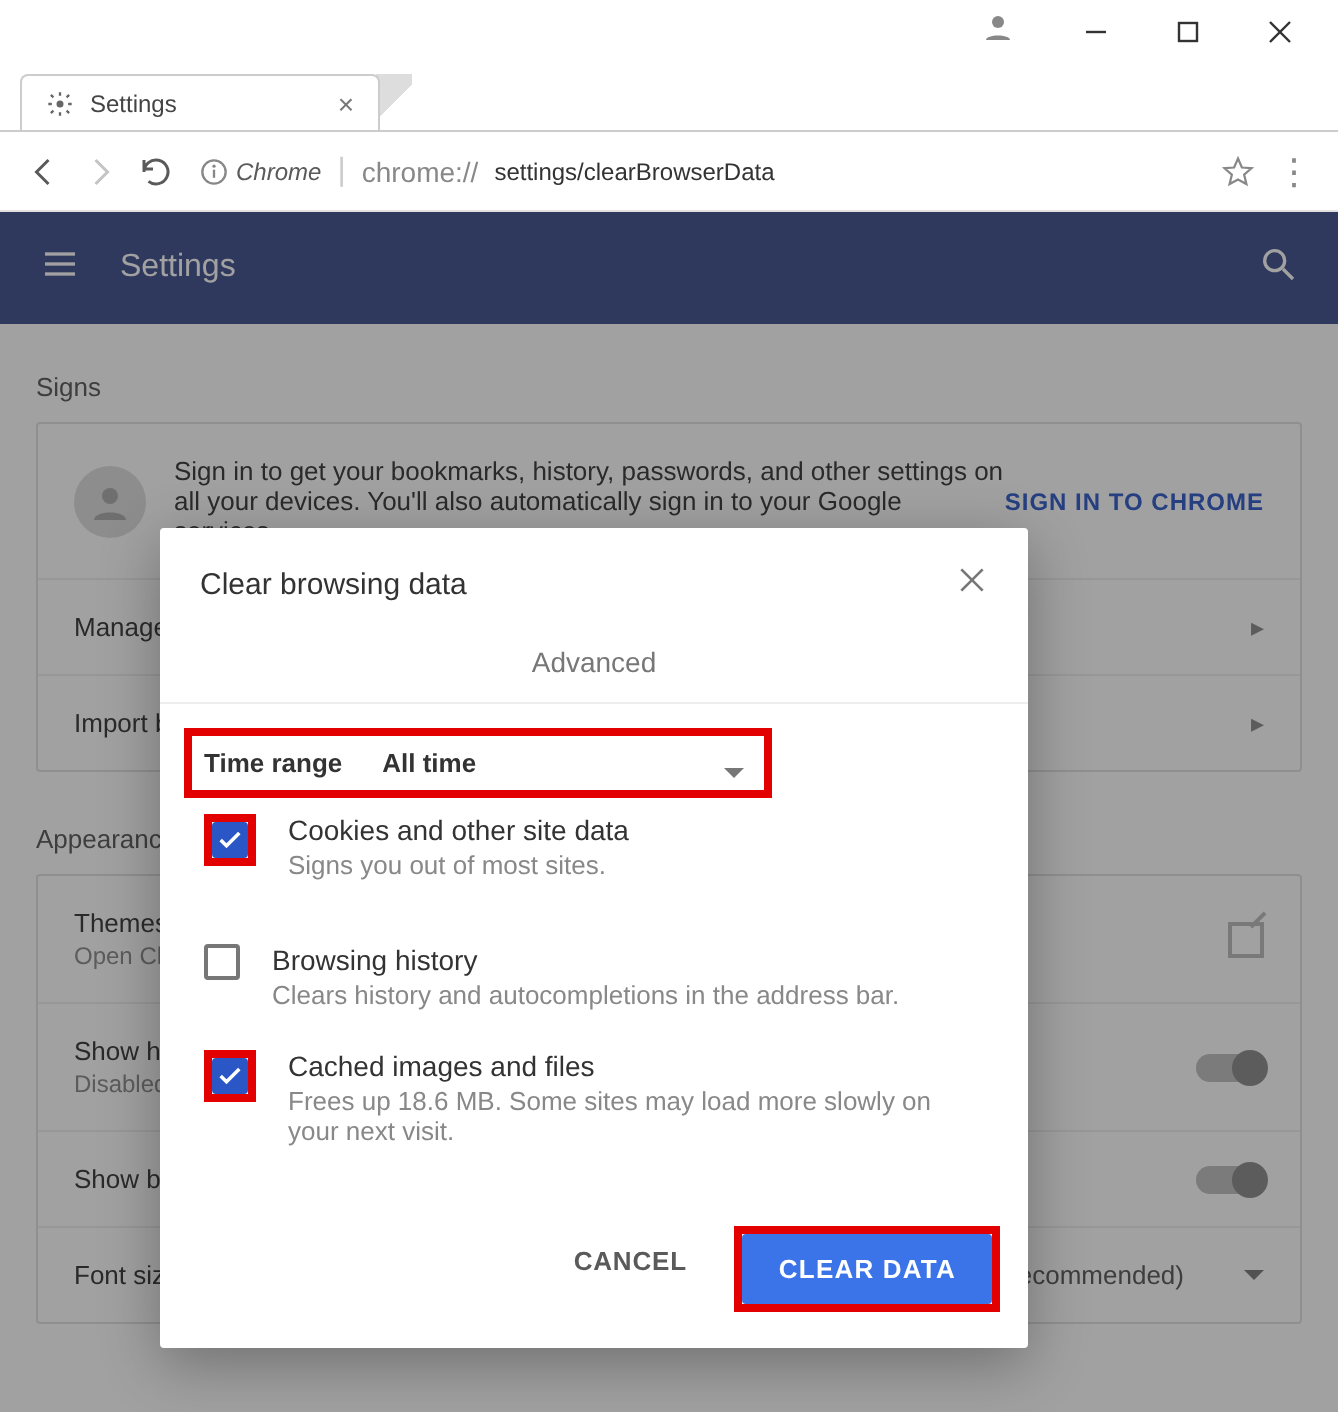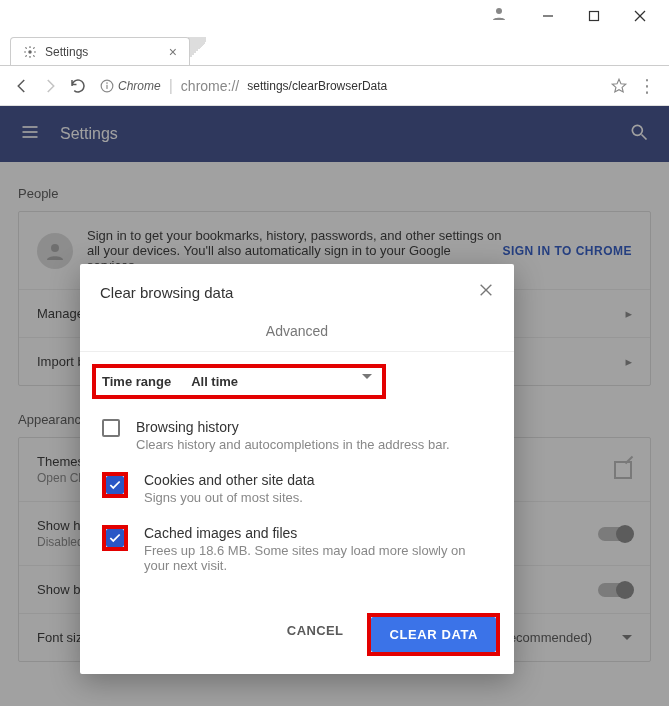--- a/index.html
+++ b/index.html
@@ -63,21 +63,21 @@
   .dlg-head { display:flex; align-items:center; padding:18px 20px 8px 20px;}
   .dlg-title { font-size:15px; color:#333; flex:1;}
   .dlg-close { color:#777; font-size:18px; }
   .tabs { display:flex; }
   .tabbtn { flex:1; text-align:center; padding:12px 0; font-size:14px; color:#777; border-bottom:1px solid #eee; }
   .tabbtn.active { color:#2a56c6; font-weight:600; border-bottom:3px solid #2a56c6; }
 
   .dlg-body { padding:14px 14px 30px 14px; }
   .range-row { display:flex; align-items:center; gap:16px; padding:8px 8px;font-weight:bold; }
   .range-label { font-size:13px; color:#333; }
-  .range-select { flex:1; display:flex; align-items:flex-start; justify-content:space-between; padding:0 4px; font-size:13px; color:#333;}
+  .range-select { flex:1; display:flex; align-items:flex-end; justify-content:space-between; padding:0 4px; font-size:13px; color:#333;}
 
   .opt { display:flex; align-items:flex-start; gap:16px; padding:10px 8px; }
   .cb { width:18px; height:18px; border:2px solid #777; border-radius:2px; background:#fff; display:flex; align-items:center; justify-content:center; flex:none;}
   .cb.checked { background:#2a56c6; border-color:#2a56c6;}
   .cb.checked svg { stroke:#fff; }
   .opt .otext .otitle { font-size:14px; color:#333; }
   .opt .otext .osub { font-size:13px; color:#888; margin-top:2px;}
 
   .dlg-actions { display:flex; justify-content:flex-end; gap:10px; padding:0 14px 18px 0;}
   .btn-cancel { padding:10px 14px; font-size:13px; color:#5a5a5a; font-weight:600; letter-spacing:0.4px;}
@@ -177,21 +177,21 @@
     <span class="title">Settings</span>
     <span class="search">
       <svg viewBox="0 0 24 24">
           <circle cx="10" cy="10" r="6" stroke-width="2"></circle>
           <line x1="15" y1="15" x2="21" y2="21" stroke-width="2"></line>
         </svg>
     </span>
   </div>
 
   <div class="content">
-    <div class="section-label">People</div>
+    <div class="section-label">Signs</div>
     <div class="card">
       <div class="row">
         <div class="avatar">
             <svg viewBox="0 0 24 24" width="24" height="24">
               <circle cx="12" cy="9" r="4" fill="#aaa"></circle>
               <path d="M4 21c0-5 16-5 16 0" fill="#aaa"></path>
             </svg>
           </div>
         <div class="rtext">
             <div class="rtitle">Sign in to get your bookmarks, history, passwords, and other settings on all your devices. You'll also automatically sign in to your Google services.</div>
@@ -260,45 +260,45 @@
     </div>
     <div class="tabs">
       <div class="tabbtn">Advanced</div>
     </div>
     <div class="dlg-body">
       <div class="hl range-row" style="width:290px;">
         <span class="range-label">Time range</span>
         <div class="range-select">
           <span>All time</span>
           <span class="tri-down"></span>
-        </div>
-      </div>
-
-      <div class="opt" style="margin-top:12px;">
-        <span class="cb"></span>
-        <div class="otext">
-          <div class="otitle">Browsing history</div>
-          <div class="osub">Clears history and autocompletions in the address bar.</div>
         </div>
       </div>
 
       <div class="opt">
         <span class="hl-box">
           <span class="cb checked">
               <svg viewBox="0 0 24 24" width="14" height="14">
                 <path d="M4 12l5 5 11-11" fill="none" stroke-width="3"></path>
               </svg>
             </span>
         </span>
         <div class="otext">
           <div class="otitle">Cookies and other site data</div>
           <div class="osub">Signs you out of most sites.</div>
         </div>
       </div>
 
+      <div class="opt" style="margin-top:12px;">
+        <span class="cb"></span>
+        <div class="otext">
+          <div class="otitle">Browsing history</div>
+          <div class="osub">Clears history and autocompletions in the address bar.</div>
+        </div>
+      </div>
+
       <div class="opt">
         <span class="hl-box">
           <span class="cb checked">
               <svg viewBox="0 0 24 24" width="14" height="14">
                 <path d="M4 12l5 5 11-11" fill="none" stroke-width="3"></path>
               </svg>
             </span>
         </span>
         <div class="otext">
           <div class="otitle">Cached images and files</div>

